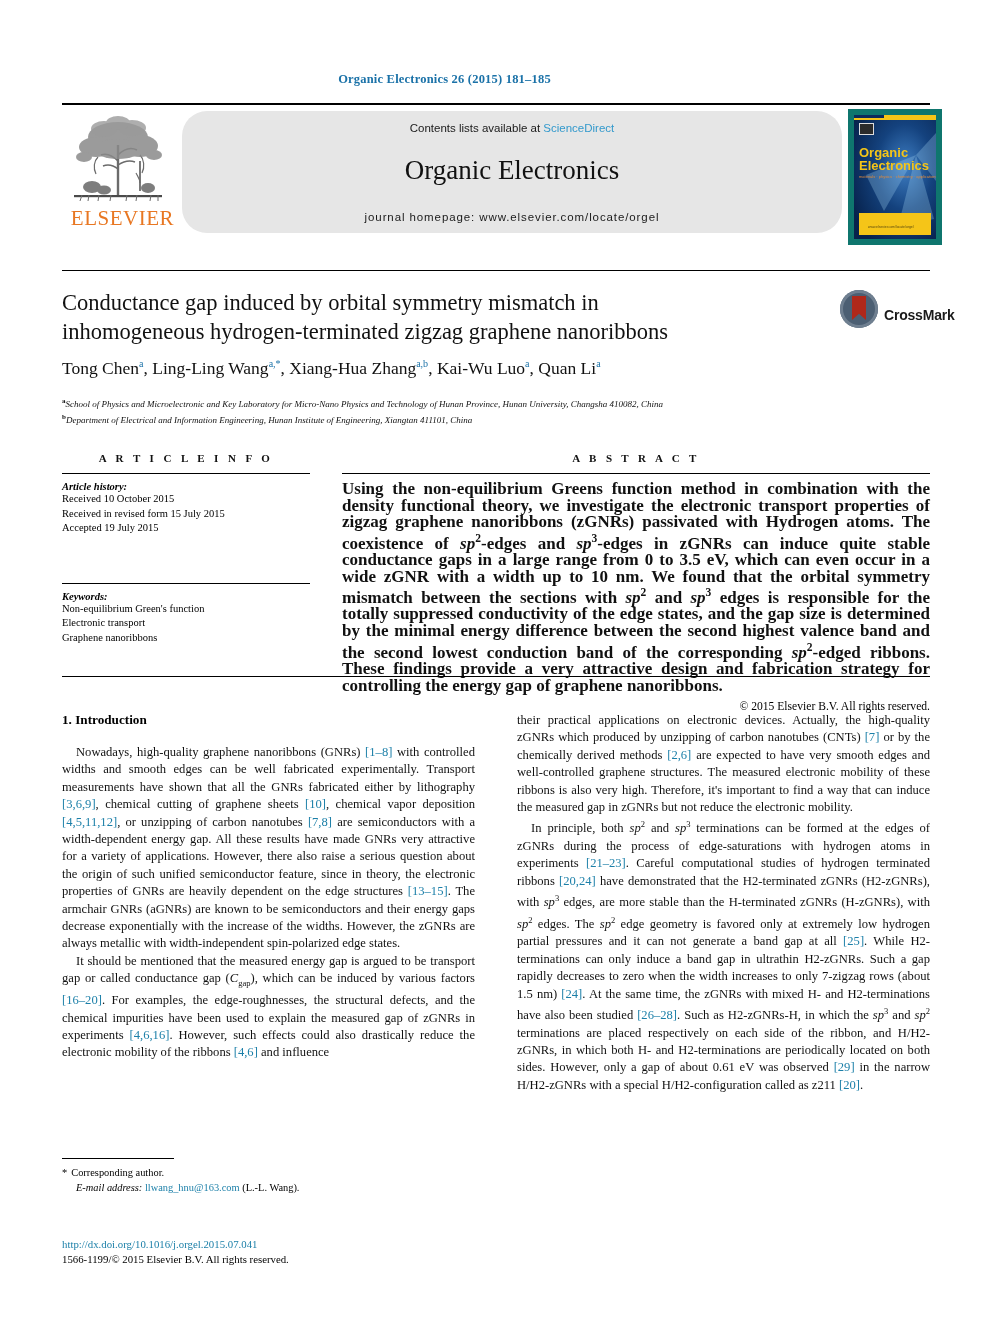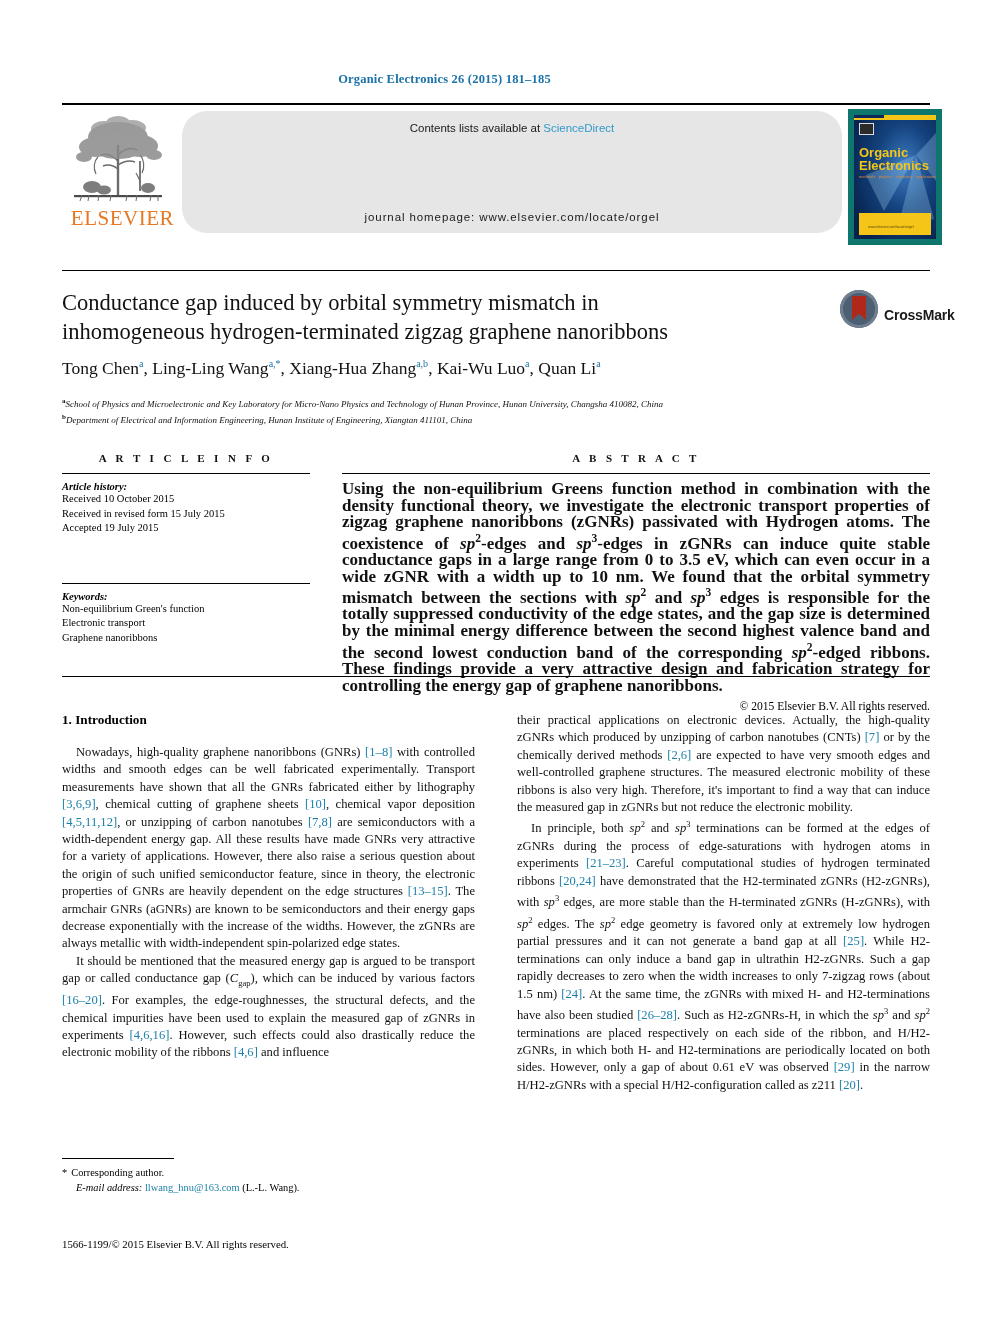--- a/index.html
+++ b/index.html
@@ -372,20 +372,21 @@
             </g>
           </svg>
         </div>
         <div class="elsevier-word">ELSEVIER</div>
       </div>
 
       <div class="jband">
         <div class="contents">
           <span>Contents lists available at </span><span class="sd">ScienceDirect</span>
         </div>
+        <div class="jtitle">Organic Electronics</div>
         <div class="jhome">journal homepage: www.elsevier.com/locate/orgel</div>
       </div>
 
       <div class="cover">
         <svg width="82" height="124" viewBox="0 0 82 124" xmlns="http://www.w3.org/2000/svg">
           <defs>
             <radialGradient id="cg" cx="62%" cy="42%" r="72%">
               <stop offset="0%" stop-color="#3f7fc4"></stop>
               <stop offset="48%" stop-color="#14427e"></stop>
               <stop offset="100%" stop-color="#07224c"></stop>
@@ -534,16 +535,17 @@
       <span class="star">*</span><span>Corresponding author.</span>
     </div>
     <div class="foot-line" style="padding-left:14px;">
       <span class="foot-ital">E-mail address:</span>
       <span class="lnk">llwang_hnu@163.com</span>
       <span>(L.-L. Wang).</span>
     </div>
   </div>
 
   <div class="doi-block">
+    <div class="doi-link">http://dx.doi.org/10.1016/j.orgel.2015.07.041</div>
     <div>1566-1199/© 2015 Elsevier B.V. All rights reserved.</div>
   </div>
 
 </div>
 
 </body></html>

